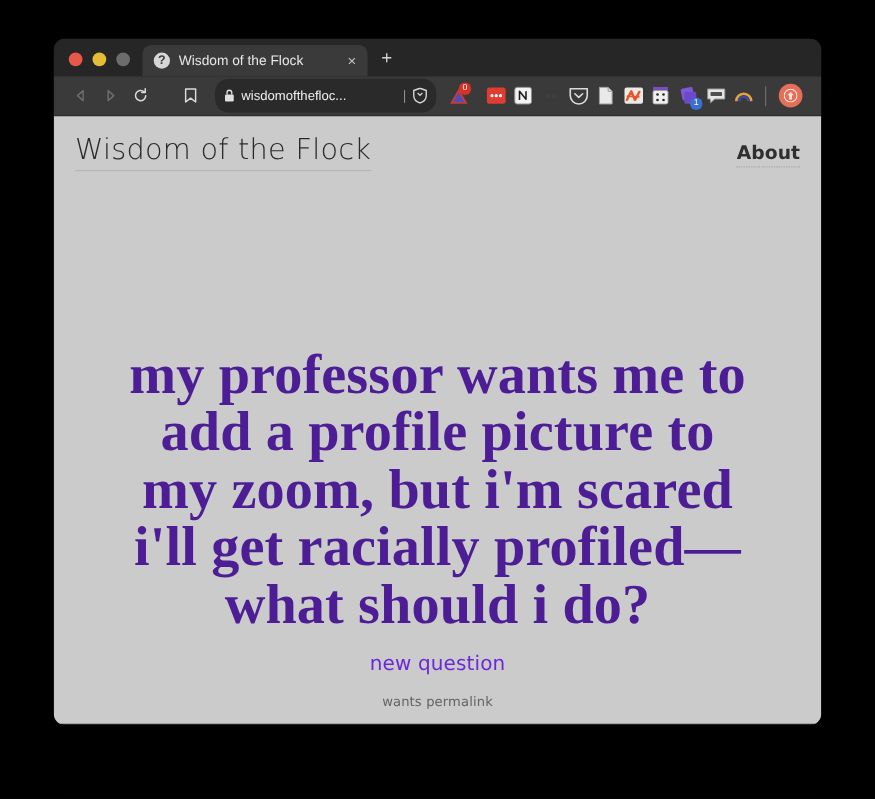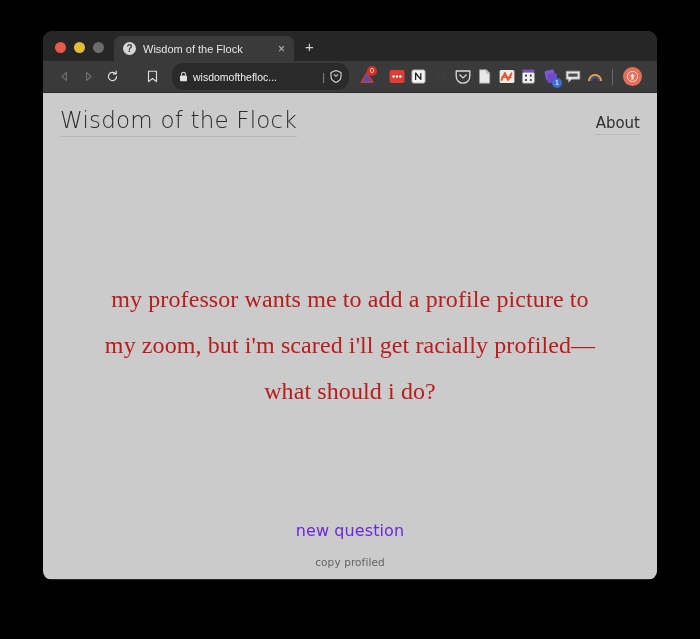--- a/index.html
+++ b/index.html
@@ -185,39 +185,40 @@
     font-size: 23px;
     font-weight: 300;
     color: #2a2a2a;
     letter-spacing: 0.2px;
     border-bottom: 1px solid #b6b6b6;
     padding-bottom: 3px;
   }
   .about-link {
     font-family: "DejaVu Sans", sans-serif;
     font-size: 15px;
-    font-weight: 400;
+    font-weight: 700;
     color: #2f2f2f;
     border-bottom: 1px dotted #a9a9a9;
     padding-bottom: 2px;
   }
 
   .question-wrap {
     position: absolute;
     left: 0; right: 0;
     top: 183px;
     text-align: center;
     padding: 0 55px;
   }
   .question {
     font-family: "Liberation Serif", "DejaVu Serif", serif;
-    font-size: 24px;
+    font-size: 45px;
     line-height: 46px;
-    color: #b91c1c;
+    color: #4c1d95;
     letter-spacing: 0.1px;
+    font-weight: bold;
   }
 
   .actions {
     position: absolute;
     left: 0; right: 0;
     top: 428px;
     text-align: center;
   }
   .new-question {
     font-family: "DejaVu Sans", sans-serif;
@@ -395,18 +396,18 @@
         <span class="site-title">Wisdom of the Flock</span>
         <span class="about-link">About</span>
       </div>
 
       <div class="question-wrap">
         <div class="question">my professor wants me to add a profile picture to my zoom, but i'm scared i'll get racially profiled—what should i do?</div>
       </div>
 
       <div class="actions">
         <div class="new-question">new question</div>
-        <div class="copy-permalink">copy profiled</div>
+        <div class="copy-permalink">wants permalink</div>
       </div>
     </div>
 
   </div>
 </div>
 
 </body></html>

